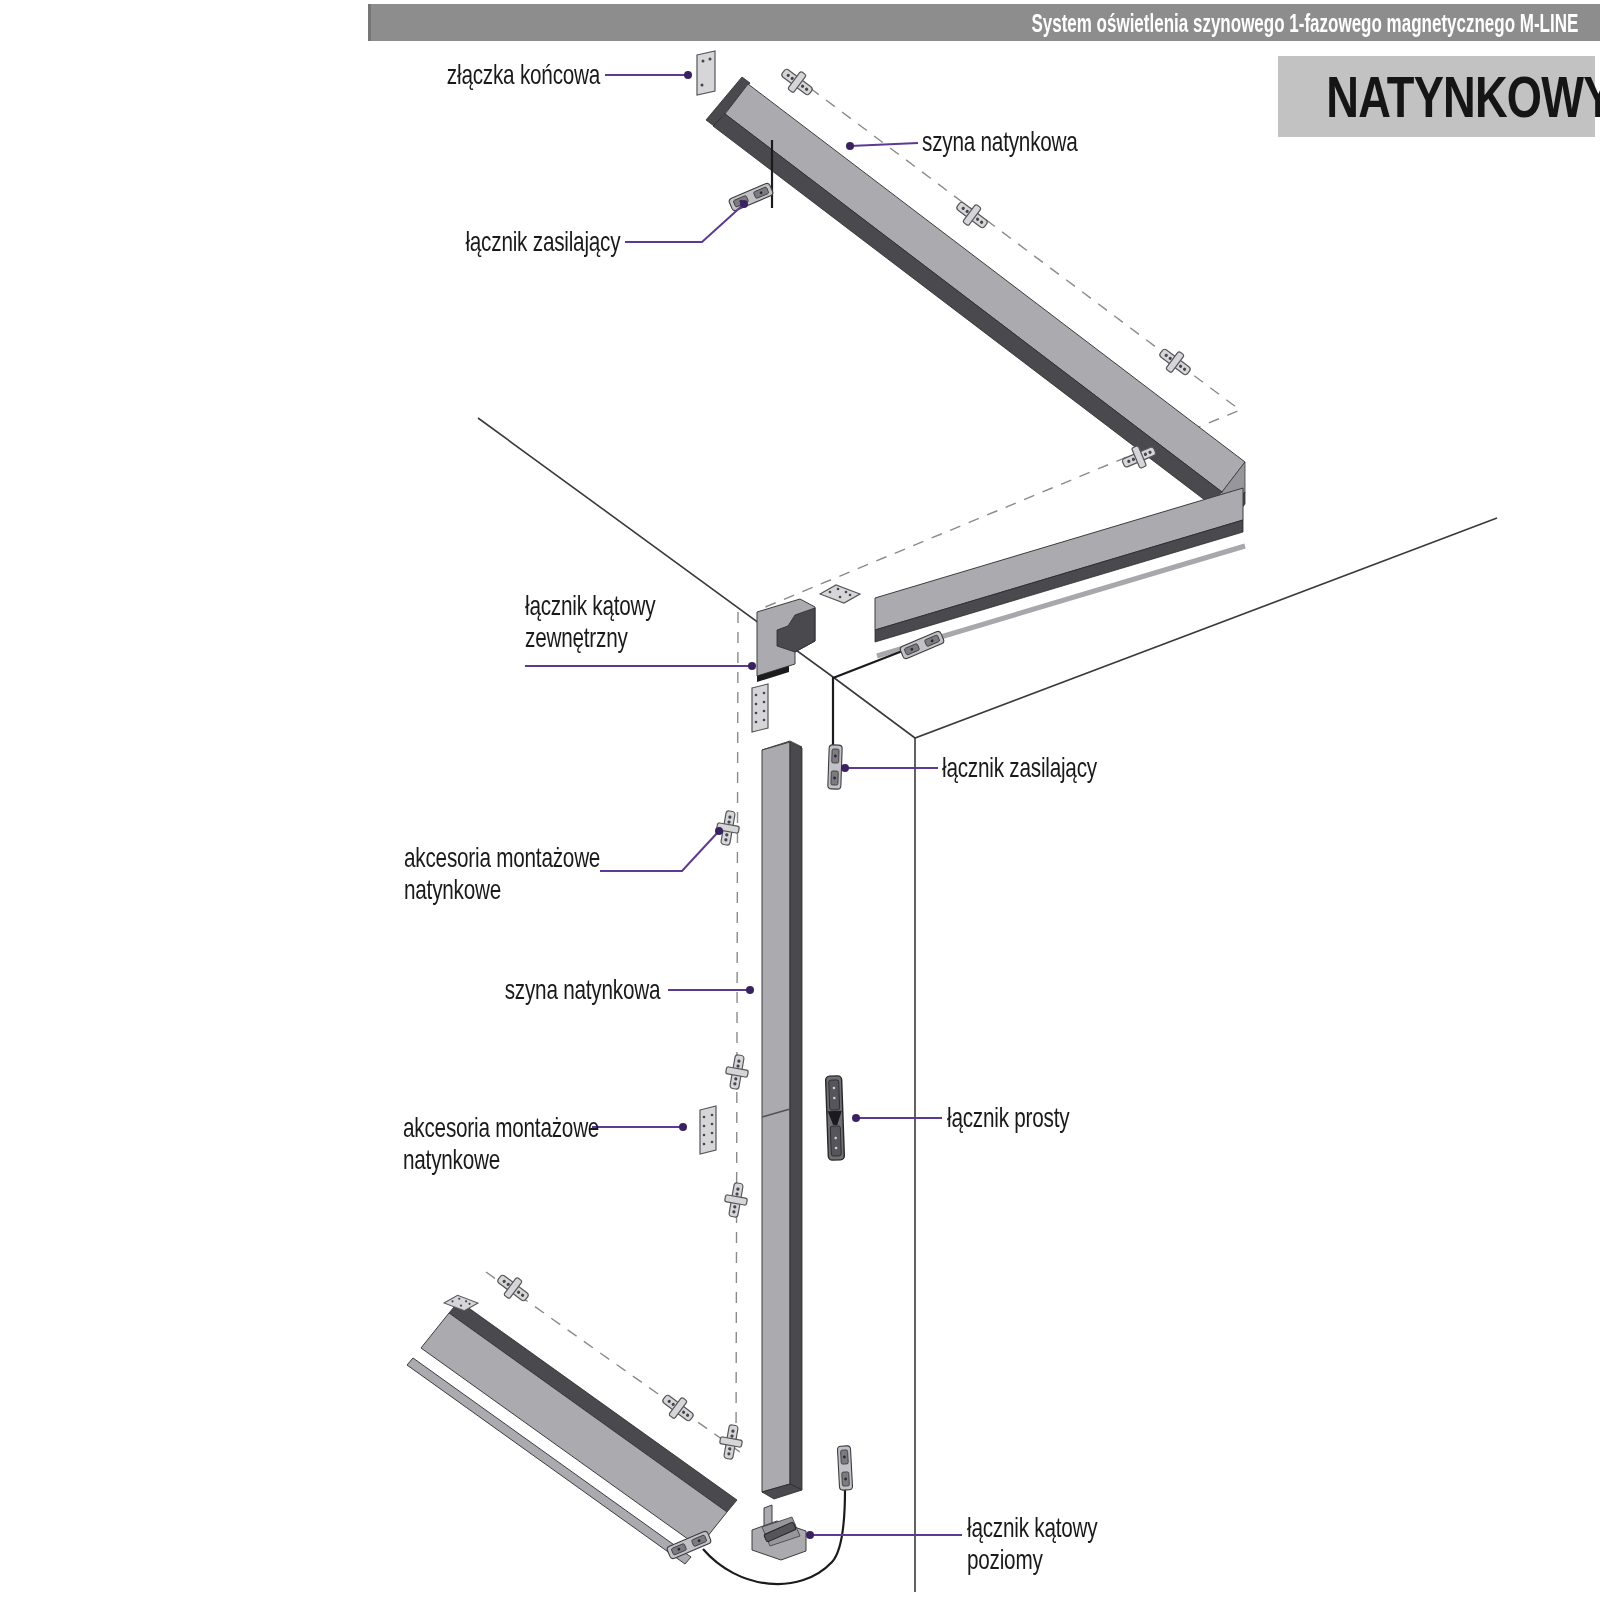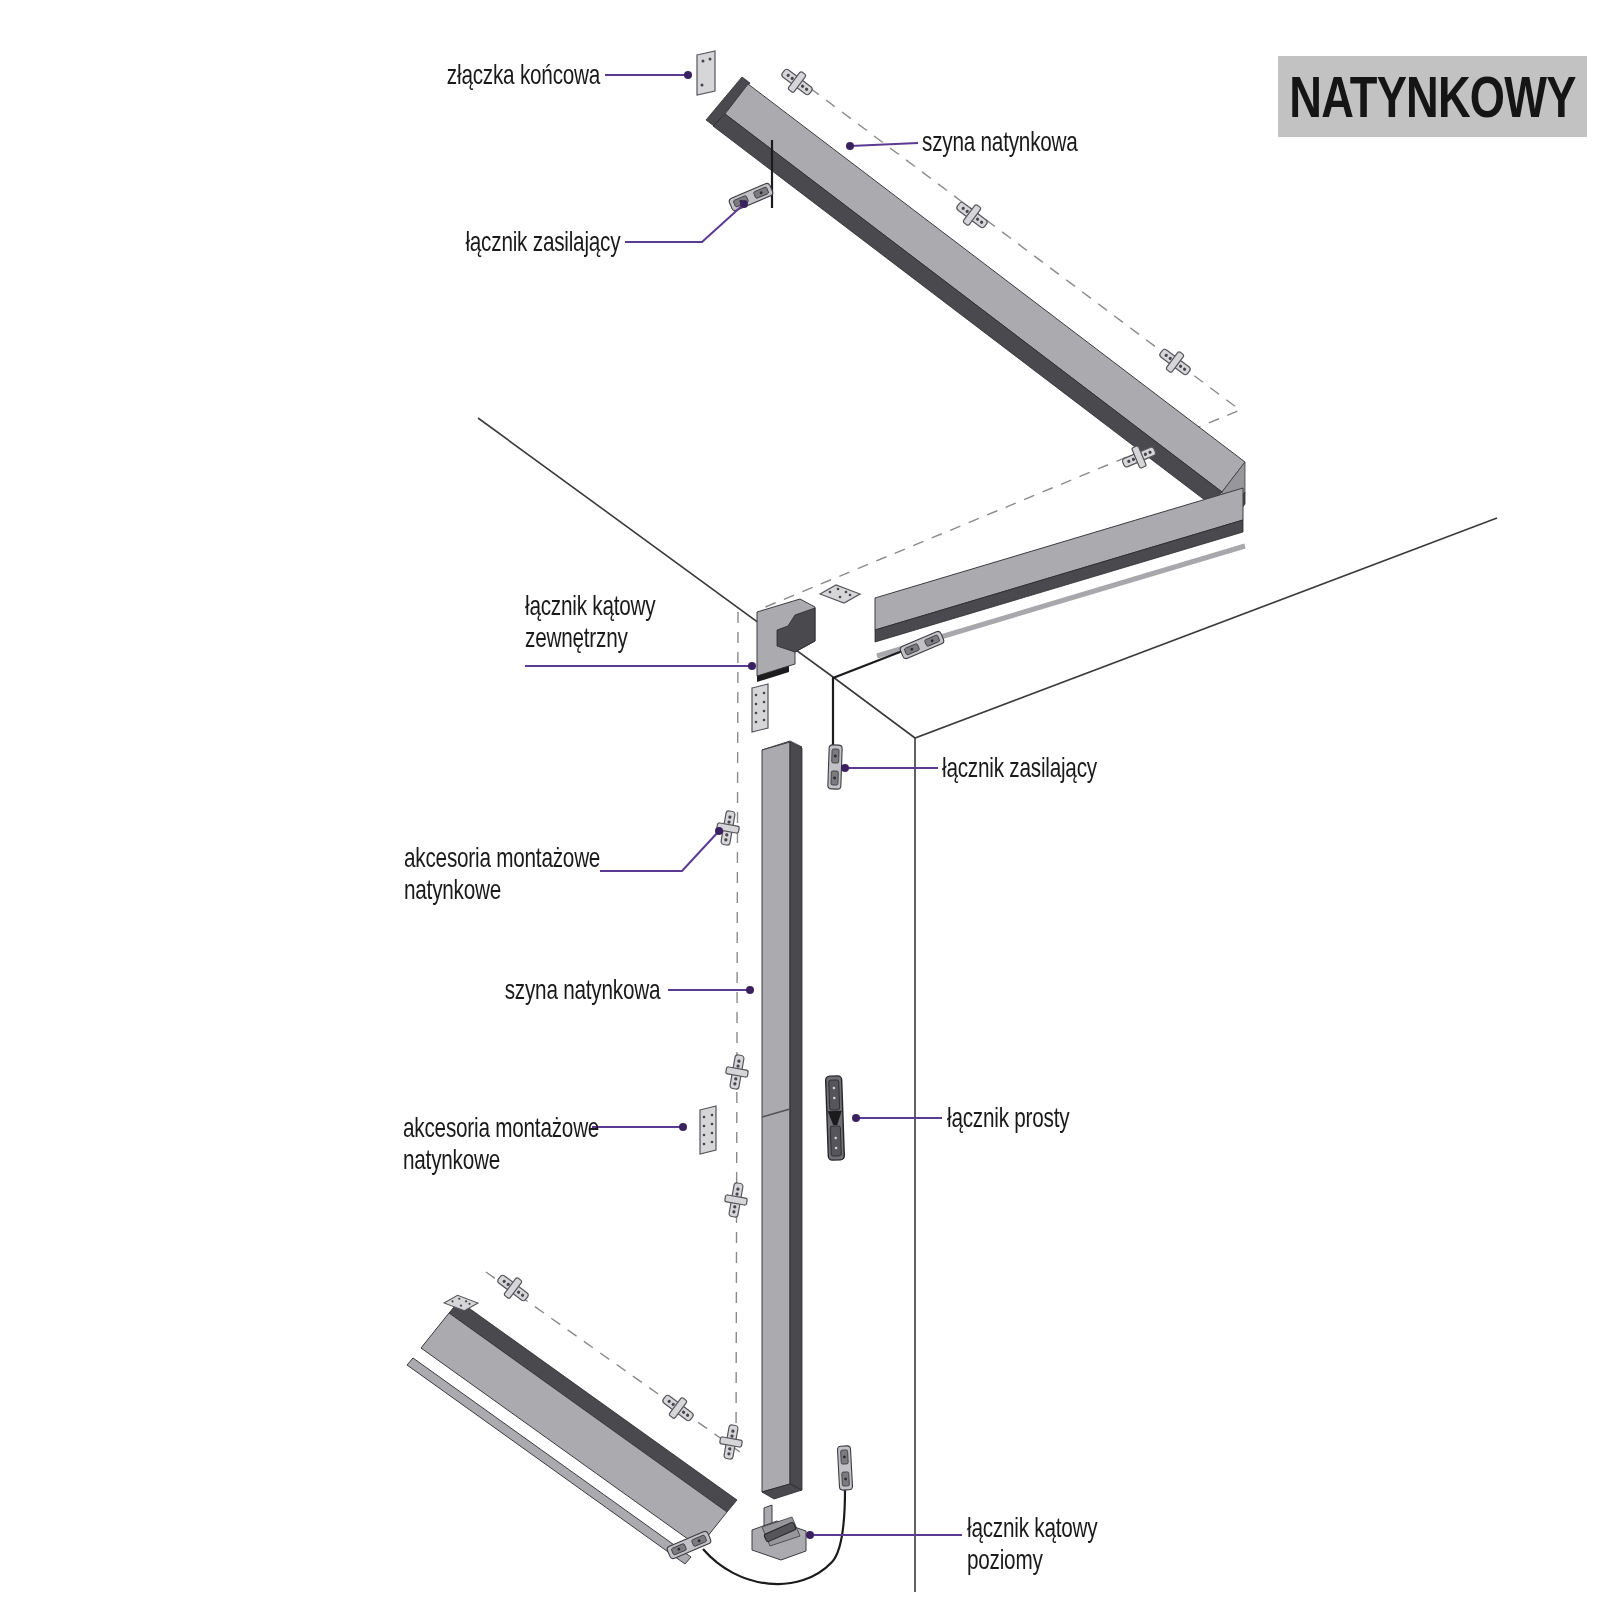--- a/index.html
+++ b/index.html
@@ -11,21 +11,21 @@
   #stage{position:relative;width:1600px;height:1600px;background:#fff;overflow:hidden;
          font-family:"Liberation Sans",sans-serif;}
   #artwork{position:absolute;left:0;top:0;}
 
   .header{position:absolute;left:368px;top:4px;width:1232px;height:37px;
           background:var(--header-bg);border-left:3px solid #767676;box-sizing:border-box;}
   .header-title{position:absolute;right:22px;top:50%;transform:translateY(-50%) scaleX(0.68);
           transform-origin:100% 50%;font-weight:bold;font-size:25px;color:#ffffff;white-space:nowrap;}
 
   .badge{position:absolute;left:1278px;top:56px;width:309px;height:81px;background:var(--badge-bg);
-         display:flex;align-items:center;justify-content:center;}
+         display:flex;align-items:center;justify-content:flex-start;padding-left:8px;}
   .badge-text{font-weight:bold;font-size:58px;color:#151515;transform:scaleX(0.78);
          white-space:nowrap;letter-spacing:-1px;}
 
   .label{position:absolute;font-size:28px;line-height:32px;color:var(--text);
          letter-spacing:-0.3px;white-space:pre-line;transform:scaleX(0.74);}
   .l-left{transform-origin:0 0;text-align:left;}
   .l-right{transform-origin:100% 0;text-align:right;}
 
   
   .outline-line{stroke:var(--outline);stroke-width:1.6;fill:none;}
@@ -199,20 +199,23 @@
         <circle class="leader-dot" cx="750" cy="990" r="4"></circle>
       <path class="leader" d="M592,1127 L683,1127"></path>
         <circle class="leader-dot" cx="683" cy="1127" r="4"></circle>
       <path class="leader" d="M942,1118 L856,1118"></path>
         <circle class="leader-dot" cx="856" cy="1118" r="4"></circle>
       <path class="leader" d="M962,1535 L810,1535"></path>
         <circle class="leader-dot" cx="810" cy="1535" r="4"></circle>
     </g>
   </svg>
 
+  <div class="header">
+    <div class="header-title">System oświetlenia szynowego 1-fazowego magnetycznego M-LINE</div>
+  </div>
 
   <div class="badge">
     <div class="badge-text">NATYNKOWY</div>
   </div>
 
   <div class="label l-right" style="right:1000px;top:59px;">złączka końcowa</div>
   <div class="label l-left" style="left:922px;top:126px;">szyna natynkowa</div>
   <div class="label l-right" style="right:980px;top:226px;">łącznik zasilający</div>
   <div class="label l-left" style="left:525px;top:590px;">łącznik kątowy
 zewnętrzny</div>

